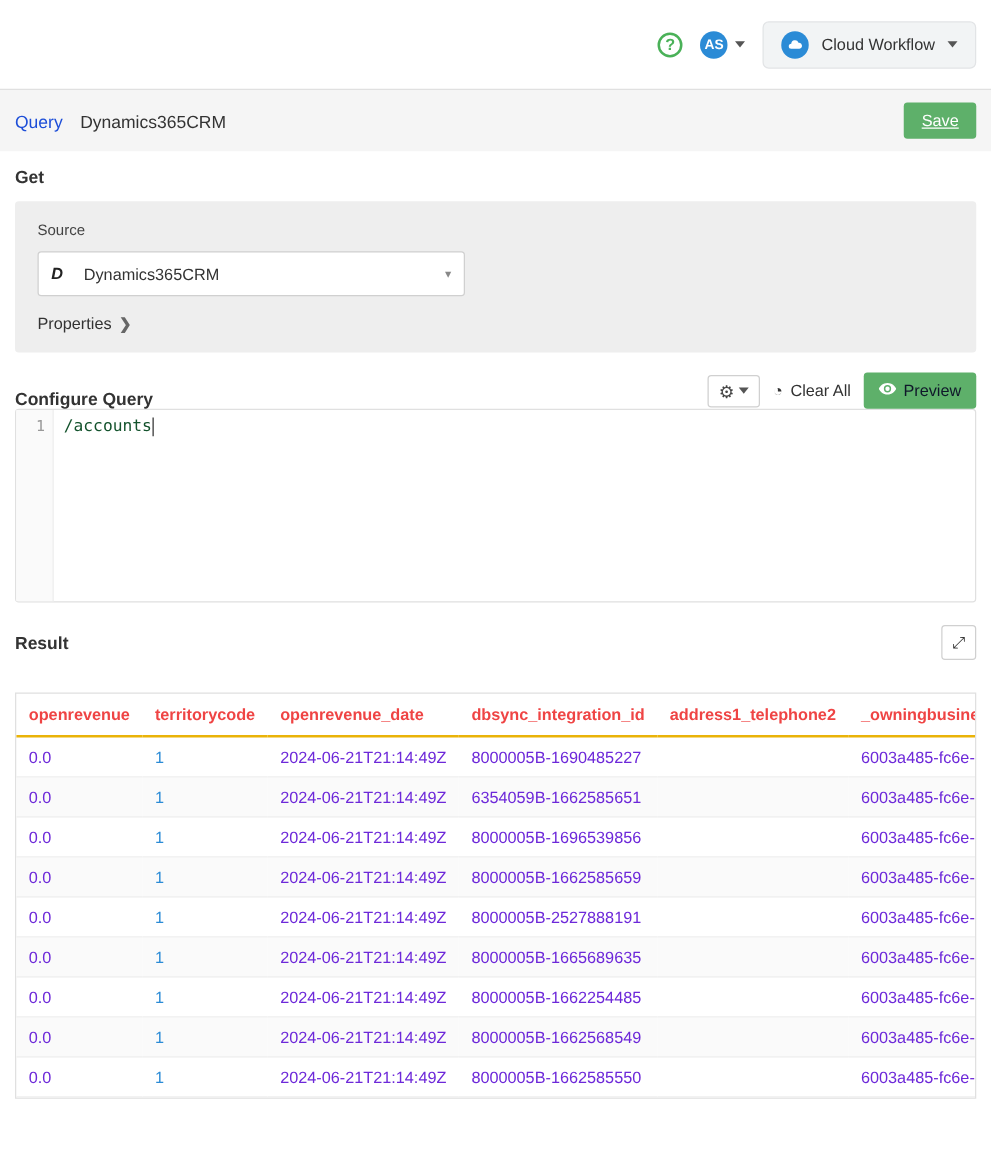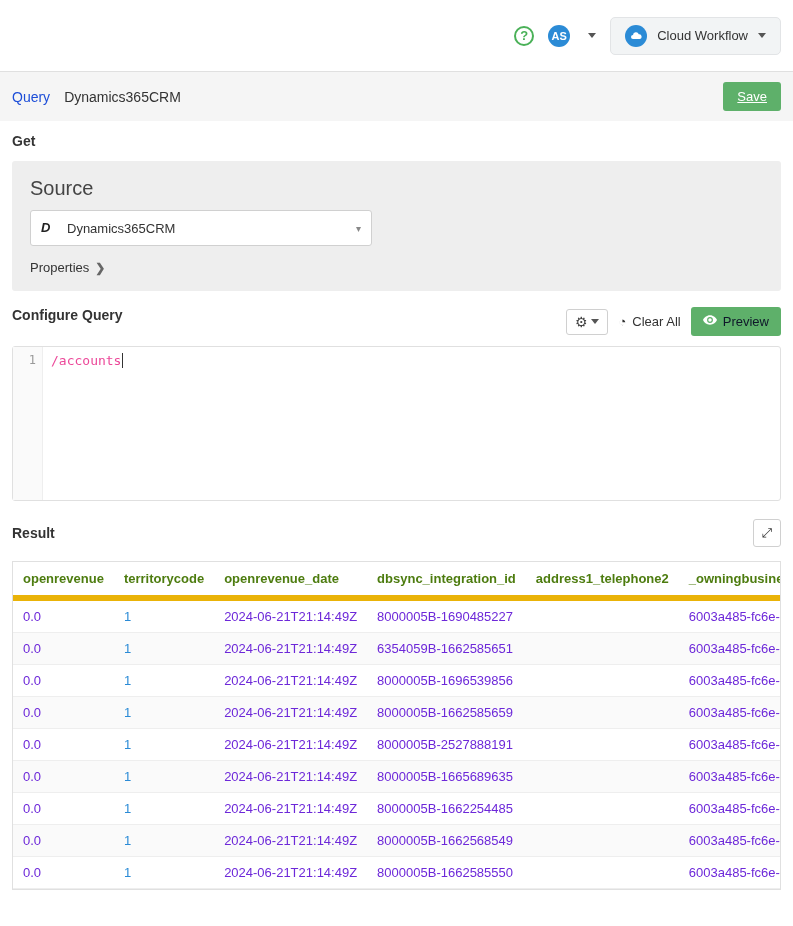--- a/index.html
+++ b/index.html
@@ -23,21 +23,21 @@
       width: 20px; height: 20px;
       border: 2px solid #4ab158;
       border-radius: 50%;
       display: flex; align-items:center; justify-content:center;
       color: #4ab158;
       font-weight: bold;
       font-size: 13px;
       cursor: pointer;
     }
     .avatar-pill {
-      display: flex; align-items: center; gap:18px; cursor: pointer;
+      display: flex; align-items: center; gap:6px; cursor: pointer;
     }
     .avatar {
       width: 22px; height:22px;
       border-radius: 50%;
       background: #2b8bd6;
       color: #fff;
       font-size: 11px;
       font-weight: 600;
       display:flex; align-items:center; justify-content:center;
     }
@@ -88,21 +88,21 @@
     .content { padding: 12px; }
 
     .section-title { font-size:14px; font-weight:600; margin-bottom:12px; }
 
     .gray-panel {
       background:#eeeeee;
       border-radius:3px;
       padding: 16px 18px;
       margin-bottom:16px;
     }
-    .panel-label { color:#444; font-size:20px; margin-bottom:10px; }
+    .panel-label { color:#444; font-size:12px; margin-bottom:10px; }
     .source-select {
       background:#fff;
       border:1px solid #d0d0d0;
       border-radius:3px;
       width:342px;
       height:36px;
       display:flex;
       align-items:center;
       padding: 0 10px;
       justify-content:space-between;
@@ -119,22 +119,22 @@
     .properties-row {
       display:flex; align-items:center; gap:6px;
       margin-top:14px;
       cursor:pointer;
       font-size:13px;
       color:#333;
     }
     .chevron-right { font-size:12px; color:#666; font-weight:bold; }
 
     .configure-row {
-      display:flex; align-items:flex-start; justify-content:space-between;
-      margin-top:6px; margin-bottom:10px;gap:12px;
+      display:flex; align-items:flex-end; justify-content:space-between;
+      margin-top:6px; gap:12px;
     }
     .configure-actions { display:flex; align-items:center; gap:10px; }
     .gear-btn {
       border:1px solid #d0d0d0;
       border-radius:3px;
       padding:4px 8px;
       display:flex; align-items:center; gap:4px;
       cursor:pointer;
       background:#fff;
       color:#444;
@@ -177,28 +177,28 @@
       font-size:12px;
       font-family: Consolas, monospace;
     }
     .code-area {
       flex:1;
       padding:6px 8px;
       font-family: Consolas, monospace;
       font-size:13px;
     }
     .code-text {
-      color:#ec4899;
+      color:#14532d;
       border-right:1px solid #333;
       padding-right:1px;
     }
 
     .result-header {
       display:flex; align-items:center; justify-content:space-between;
-      margin-bottom:14px;
+      margin-bottom:26px;
       gap:19px;
     }
     .expand-btn {
       width:28px; height:28px;
       border:1px solid #d0d0d0;
       border-radius:3px;
       display:flex; align-items:center; justify-content:center;
       cursor:pointer;
       font-size:13px;
       background:#fff;
@@ -212,23 +212,23 @@
     table {
       border-collapse:collapse;
       font-size:13px;
       width:100%;
       table-layout:auto;
     }
     th {
       text-align:left;
       padding:9px 10px;
       font-weight:600;
-      border-bottom:6px solid #eab308;
+      border-bottom:2px solid #eab308;
       white-space:nowrap;
-      color:#4d7c0f;
+      color:#ef4444;
     }
     td {
       padding:8px 10px;
       border-bottom:1px solid #eee;
       white-space:nowrap;
       color:#6d28d9;
     }
     tbody tr:nth-child(even){ background:#fafafa; }
     .link-cell { color:#2b8bd6; }
     .col-openrevenue { width:90px; }

